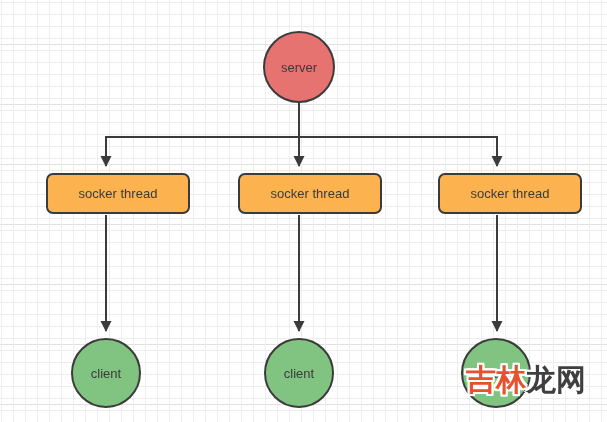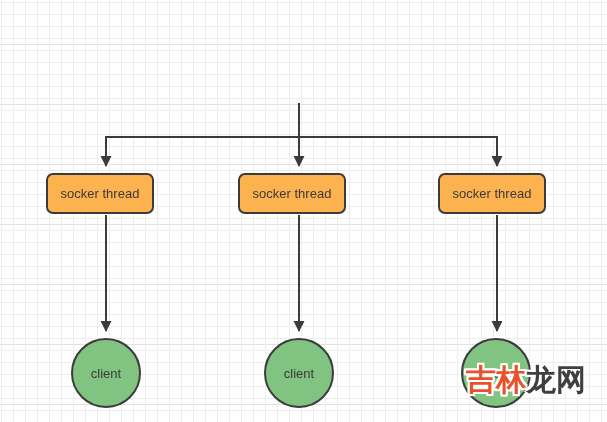--- a/index.html
+++ b/index.html
@@ -48,21 +48,21 @@
     border-radius: 50%;
   }
   .server {
     left: 263px;
     top: 31px;
     width: 72px;
     height: 72px;
     background: #e77370;
   }
   .thread {
-    width: 108px;
+    width: 144px;
     height: 41px;
     border-radius: 7px;
     background: #fcb24e;
     top: 173px;
   }
   .thread-1 { left: 46px; }
   .thread-2 { left: 238px; }
   .thread-3 { left: 438px; }
   .client {
     width: 70px;
@@ -110,20 +110,23 @@
 
     <path d="M106,136 V166" stroke="#3b3b3b" stroke-width="2" fill="none" marker-end="url(#arrow)"></path>
     <path d="M299,137 V166" stroke="#3b3b3b" stroke-width="2" fill="none" marker-end="url(#arrow)"></path>
     <path d="M497,136 V166" stroke="#3b3b3b" stroke-width="2" fill="none" marker-end="url(#arrow)"></path>
 
     <path d="M106,215 V331" stroke="#3b3b3b" stroke-width="2" fill="none" marker-end="url(#arrow)"></path>
     <path d="M299,215 V331" stroke="#3b3b3b" stroke-width="2" fill="none" marker-end="url(#arrow)"></path>
     <path d="M497,215 V331" stroke="#3b3b3b" stroke-width="2" fill="none" marker-end="url(#arrow)"></path>
   </svg>
 
+  <div class="node circle server">
+    <span>server</span>
+  </div>
 
   <div class="node thread thread-1">
     <span>socker thread</span>
   </div>
   <div class="node thread thread-2">
     <span>socker thread</span>
   </div>
   <div class="node thread thread-3">
     <span>socker thread</span>
   </div>

